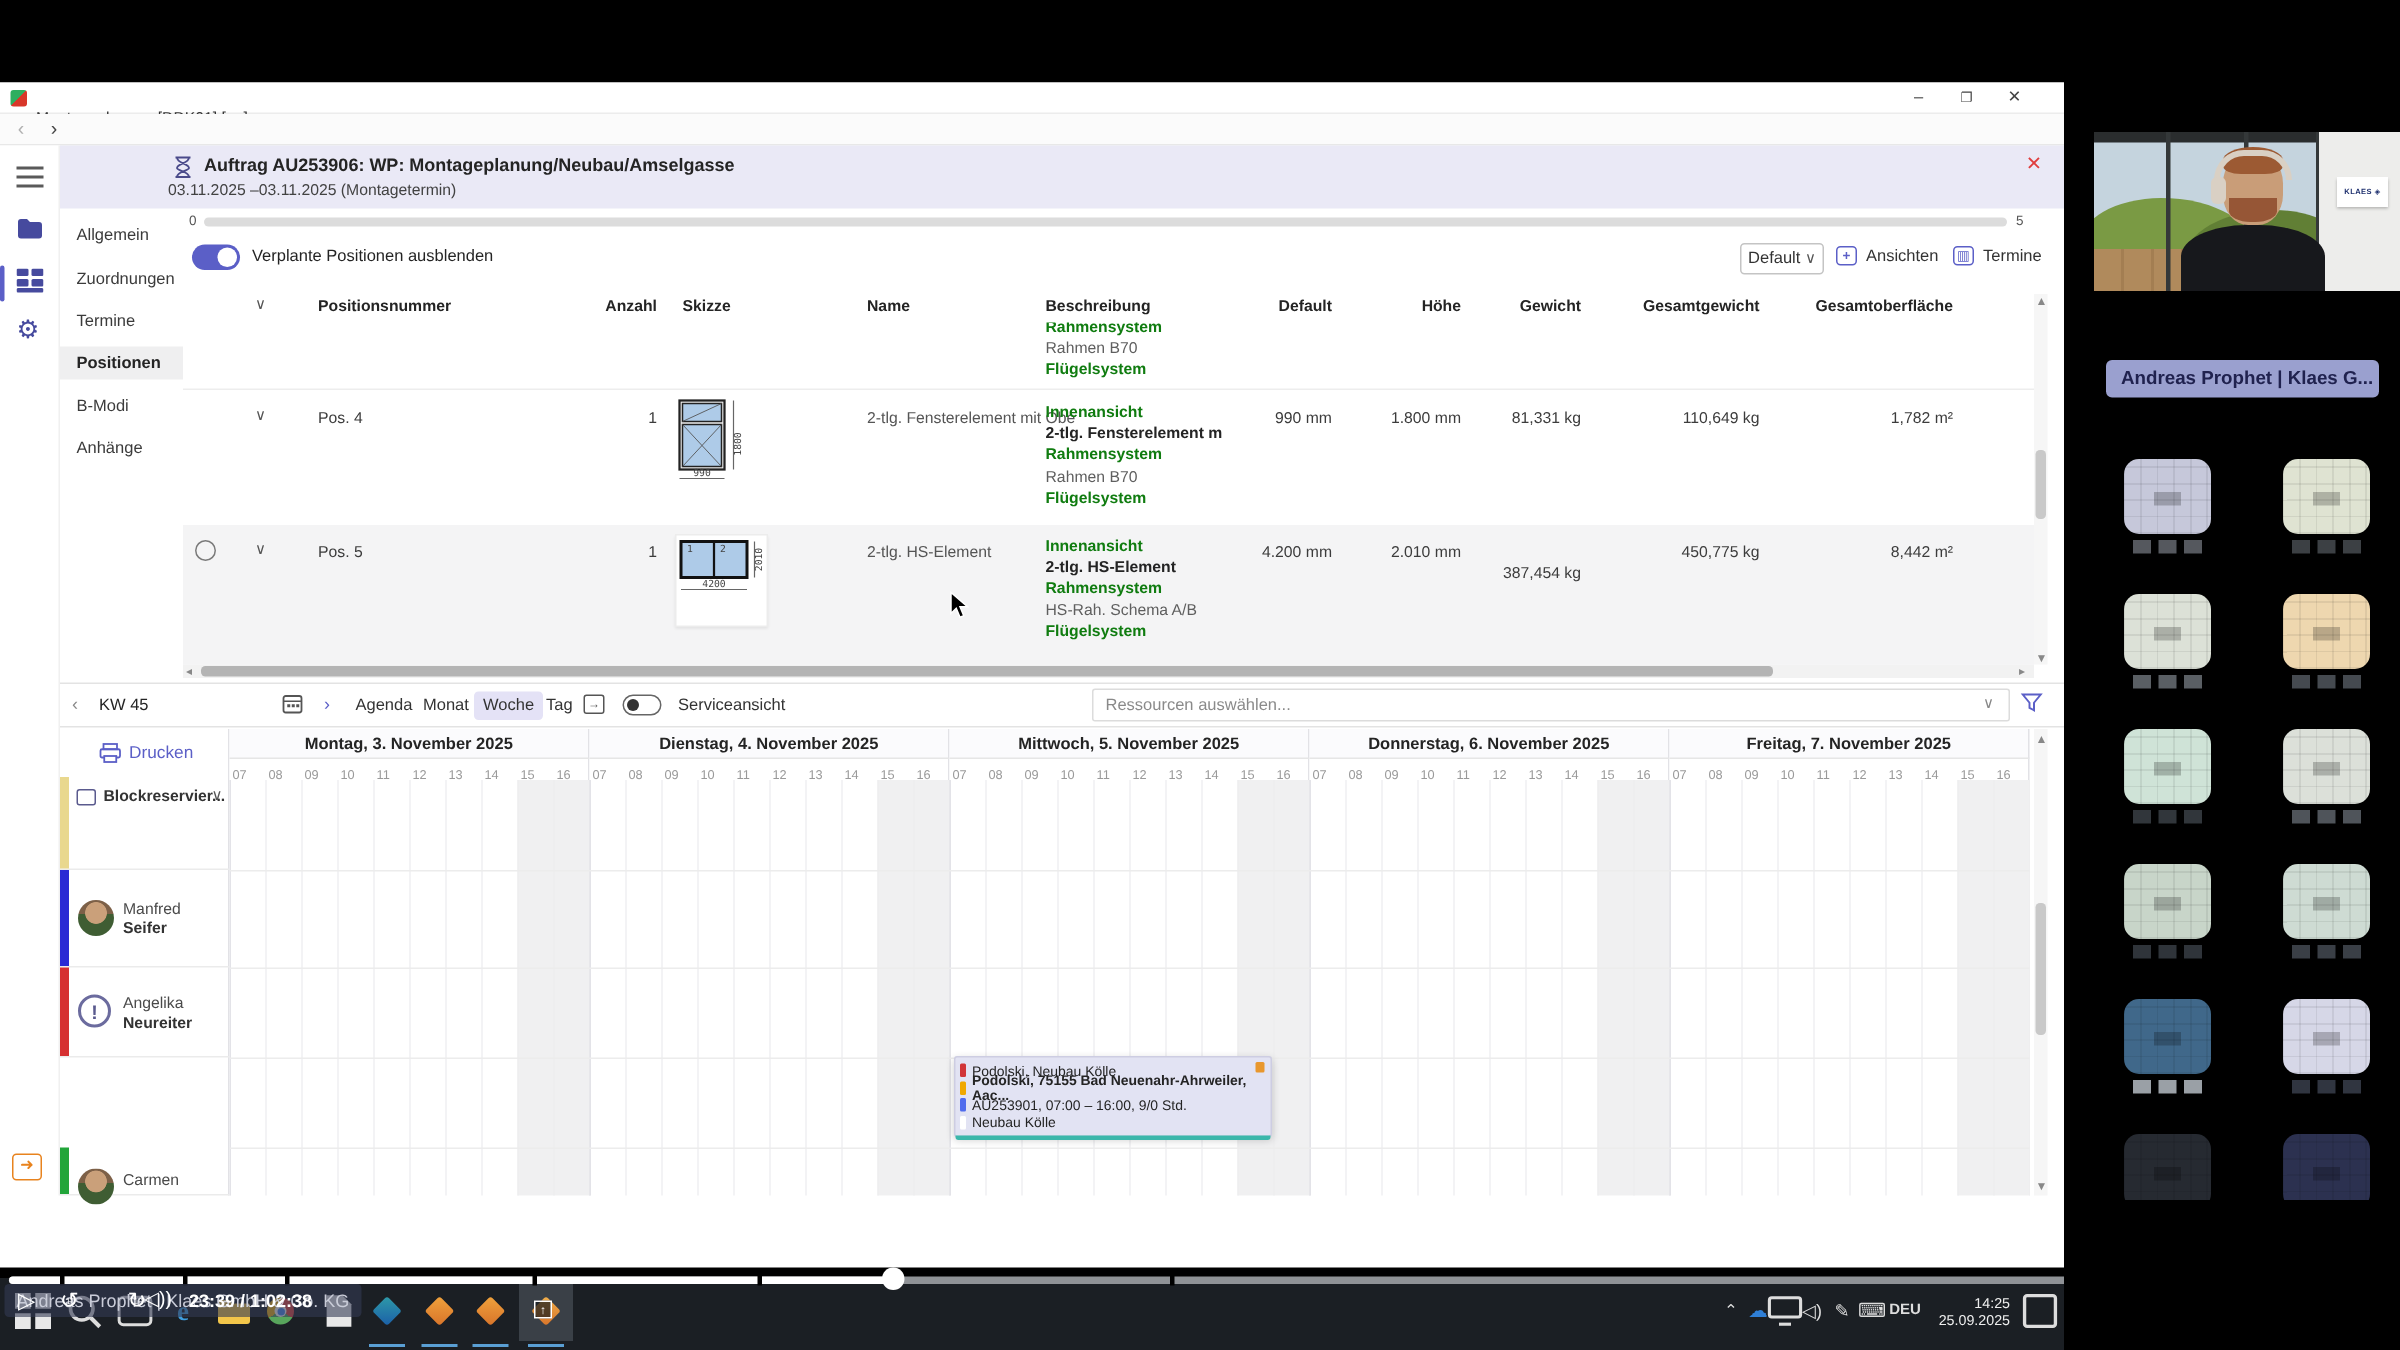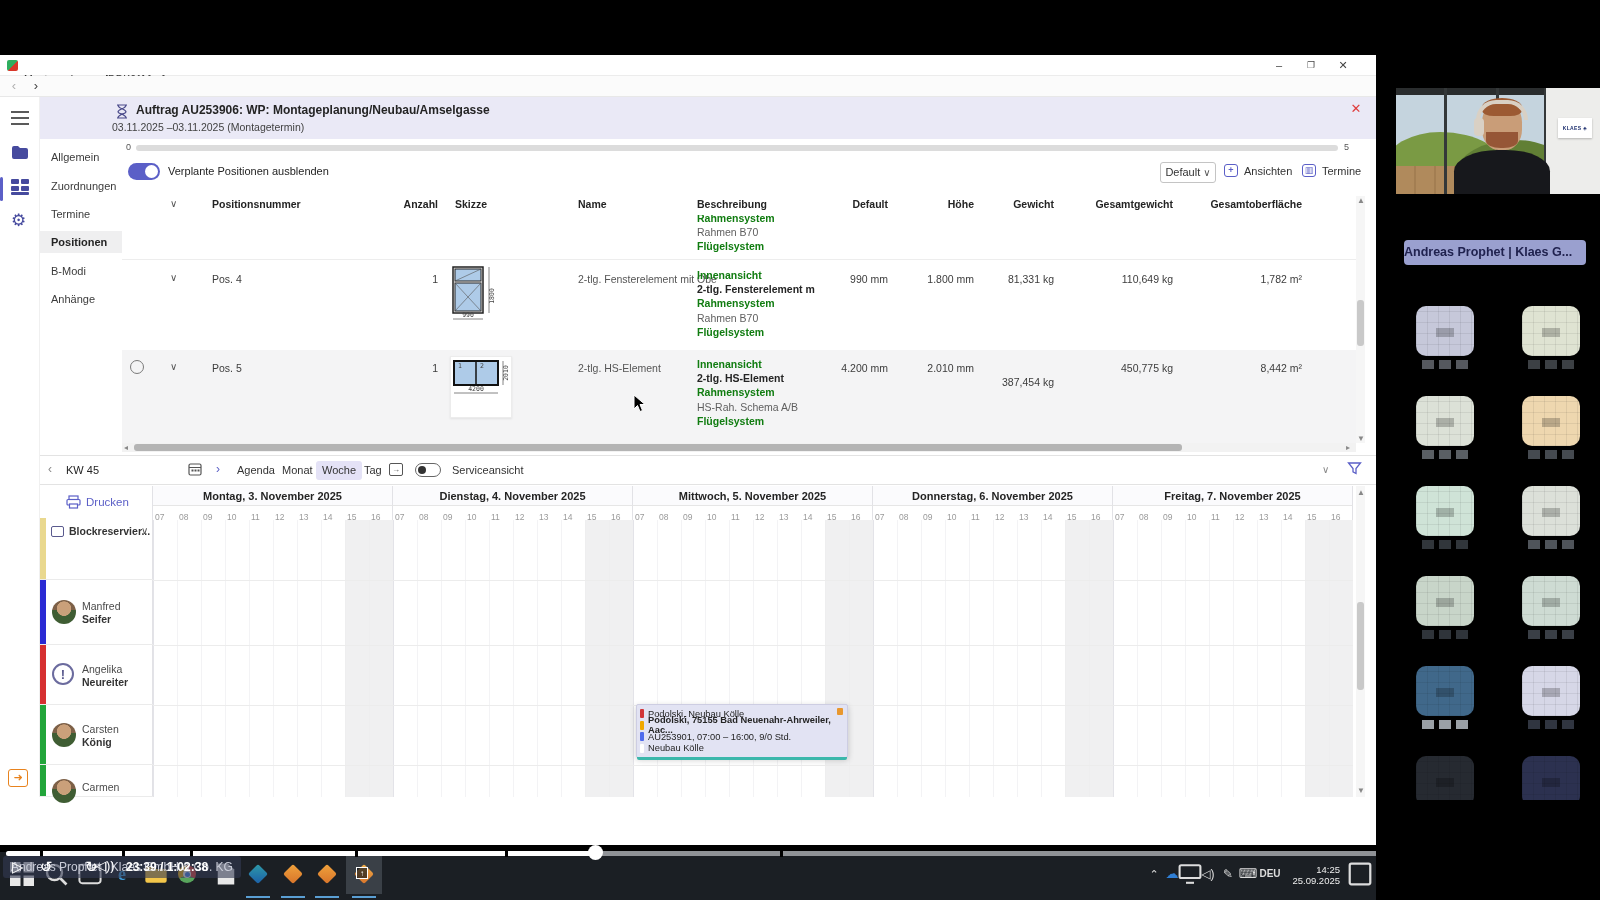--- a/index.html
+++ b/index.html
@@ -143,21 +143,21 @@
   .wall { position:absolute; left:150px; top:0; width:54px; height:106px; background:#ededeb; }
   .logosign { position:absolute; left:162px; top:30px; width:34px; height:20px; background:#fff; box-shadow:0 1px 2px rgba(0,0,0,.25);
     font-size:5px; font-weight:bold; color:#1d2f6e; text-align:center; line-height:20px; letter-spacing:.3px; }
   .torso { position:absolute; left:58px; top:62px; width:96px; height:46px; background:#17181c; border-radius:46% 46% 0 0; }
   .head { position:absolute; left:86px; top:14px; width:40px; height:48px; background:#c99d78; border-radius:42%; }
   .hair { position:absolute; left:86px; top:10px; width:40px; height:18px; background:#9c5a33; border-radius:50% 50% 30% 30%; }
   .beard { position:absolute; left:90px; top:44px; width:32px; height:16px; background:#8d4a2a; border-radius:0 0 45% 45%; opacity:.85; }
   .hpband { position:absolute; left:80px; top:12px; width:52px; height:20px; border:4px solid #d9d0c4; border-bottom:none; border-radius:26px 26px 0 0; }
   .hpcup { position:absolute; left:78px; top:30px; width:10px; height:18px; background:#d9d0c4; border-radius:4px; }
   .namepill { left:1404px; top:240px; width:182px; height:25px; background:#9aa0cf; border-radius:4px;
-    color:#20224f; font-weight:bold; font-size:12.5px; line-height:25px; }
+    color:#20224f; font-weight:bold; font-size:12.5px; line-height:25px; padding-left:10px; }
   .pgrid { left:1400px; top:306px; width:196px; height:494px; overflow:hidden; display:grid;
     grid-template-columns:90px 90px; column-gap:16px; row-gap:20px; }
   .ptile { width:90px; height:70px; position:relative; }
   .phead { width:58px; height:50px; margin:0 auto; border-radius:10px; position:relative;
     background-image:
       repeating-linear-gradient(0deg, rgba(0,0,0,.07) 0 1px, transparent 1px 11px),
       repeating-linear-gradient(90deg, rgba(0,0,0,.07) 0 1px, transparent 1px 11px); }
   .phead::after { content:""; position:absolute; left:20px; top:22px; width:18px; height:9px; background:rgba(0,0,0,.22); }
   .pshoulders { display:flex; justify-content:center; gap:5px; margin-top:4px; }
   .pshoulders i { width:12px; height:9px; display:block; }
@@ -357,20 +357,21 @@
   <span class="abs" style="left:216px;top:462px;color:#5b5fc7;font-size:12px;">›</span>
   <span class="abs viewtab" style="left:231px;top:461px;">Agenda</span>
   <span class="abs viewtab" style="left:276px;top:461px;">Monat</span>
   <span class="abs viewtab sel" style="left:316px;top:461px;">Woche</span>
   <span class="abs viewtab" style="left:358px;top:461px;">Tag</span>
   <span class="abs mini-ic" style="left:389px;top:463px;">→</span>
   <div class="abs pill-off" style="left:415px;top:463px;">
       <span class="dot"></span>
     </div>
   <span class="abs" style="left:452px;top:464px;font-size:11px;color:#333;">Serviceansicht</span>
+  <input class="abs resinput" style="left: 728px; top: 459px;" placeholder="Ressourcen auswählen...">
   <span class="abs chev" style="left:1322px;top:464px;color:#888;">∨</span>
   <svg class="abs" style="left:1347px;top:461px;" width="15" height="15" viewBox="0 0 15 15">
     <path d="M1.5 2h12l-4.5 5.5v5l-3-1.6v-3.4z" fill="none" stroke="#5b5fc7" stroke-width="1.3"></path>
   </svg>
 
   
   
   <div class="abs respanel" style="left:40px;top:486px;width:113px;height:311px;"></div>
   <svg class="abs" style="left:66px;top:495px;" width="15" height="14" viewBox="0 0 15 14">
     <rect x="3" y="1" width="9" height="3.5" fill="none" stroke="#5b5fc7" stroke-width="1.2"></rect>
@@ -390,26 +391,20 @@
     <span class="res-stripe" style="background: rgb(42, 42, 212);"></span>
     <span class="abs avatar" style="left:12px;top:20px;"></span>
     <span class="abs res-first" style="left:42px;top:20px;">Manfred</span>
     <span class="abs res-last" style="left:42px;top:33px;">Seifer</span>
   </div>
   <div class="abs res-row" style="left:40px;top:645px;width:113px;height:60px;">
     <span class="res-stripe" style="background: rgb(214, 48, 49);"></span>
     <span class="abs alert-av" style="left:12px;top:18px;">!</span>
     <span class="abs res-first" style="left:42px;top:18px;">Angelika</span>
     <span class="abs res-last" style="left:42px;top:31px;">Neureiter</span>
-  </div>
-  <div class="abs res-row" style="left:40px;top:705px;width:113px;height:60px;">
-    <span class="res-stripe" style="background: rgb(34, 165, 58);"></span>
-    <span class="abs avatar" style="left:12px;top:18px;"></span>
-    <span class="abs res-first" style="left:42px;top:18px;">Carsten</span>
-    <span class="abs res-last" style="left:42px;top:31px;">König</span>
   </div>
   <div class="abs res-row" style="left:40px;top:765px;width:113px;height:32px;">
     <span class="res-stripe" style="background: rgb(34, 165, 58);"></span>
     <span class="abs avatar" style="left:12px;top:14px;"></span>
     <span class="abs res-first" style="left:42px;top:16px;">Carmen</span>
   </div>
 
   
   <div class="abs dayhdr" style="left:153px;top:486px;width:240px;">Montag, 3. November 2025</div>
   <div class="abs dayhdr" style="left:393px;top:486px;width:240px;">Dienstag, 4. November 2025</div>

